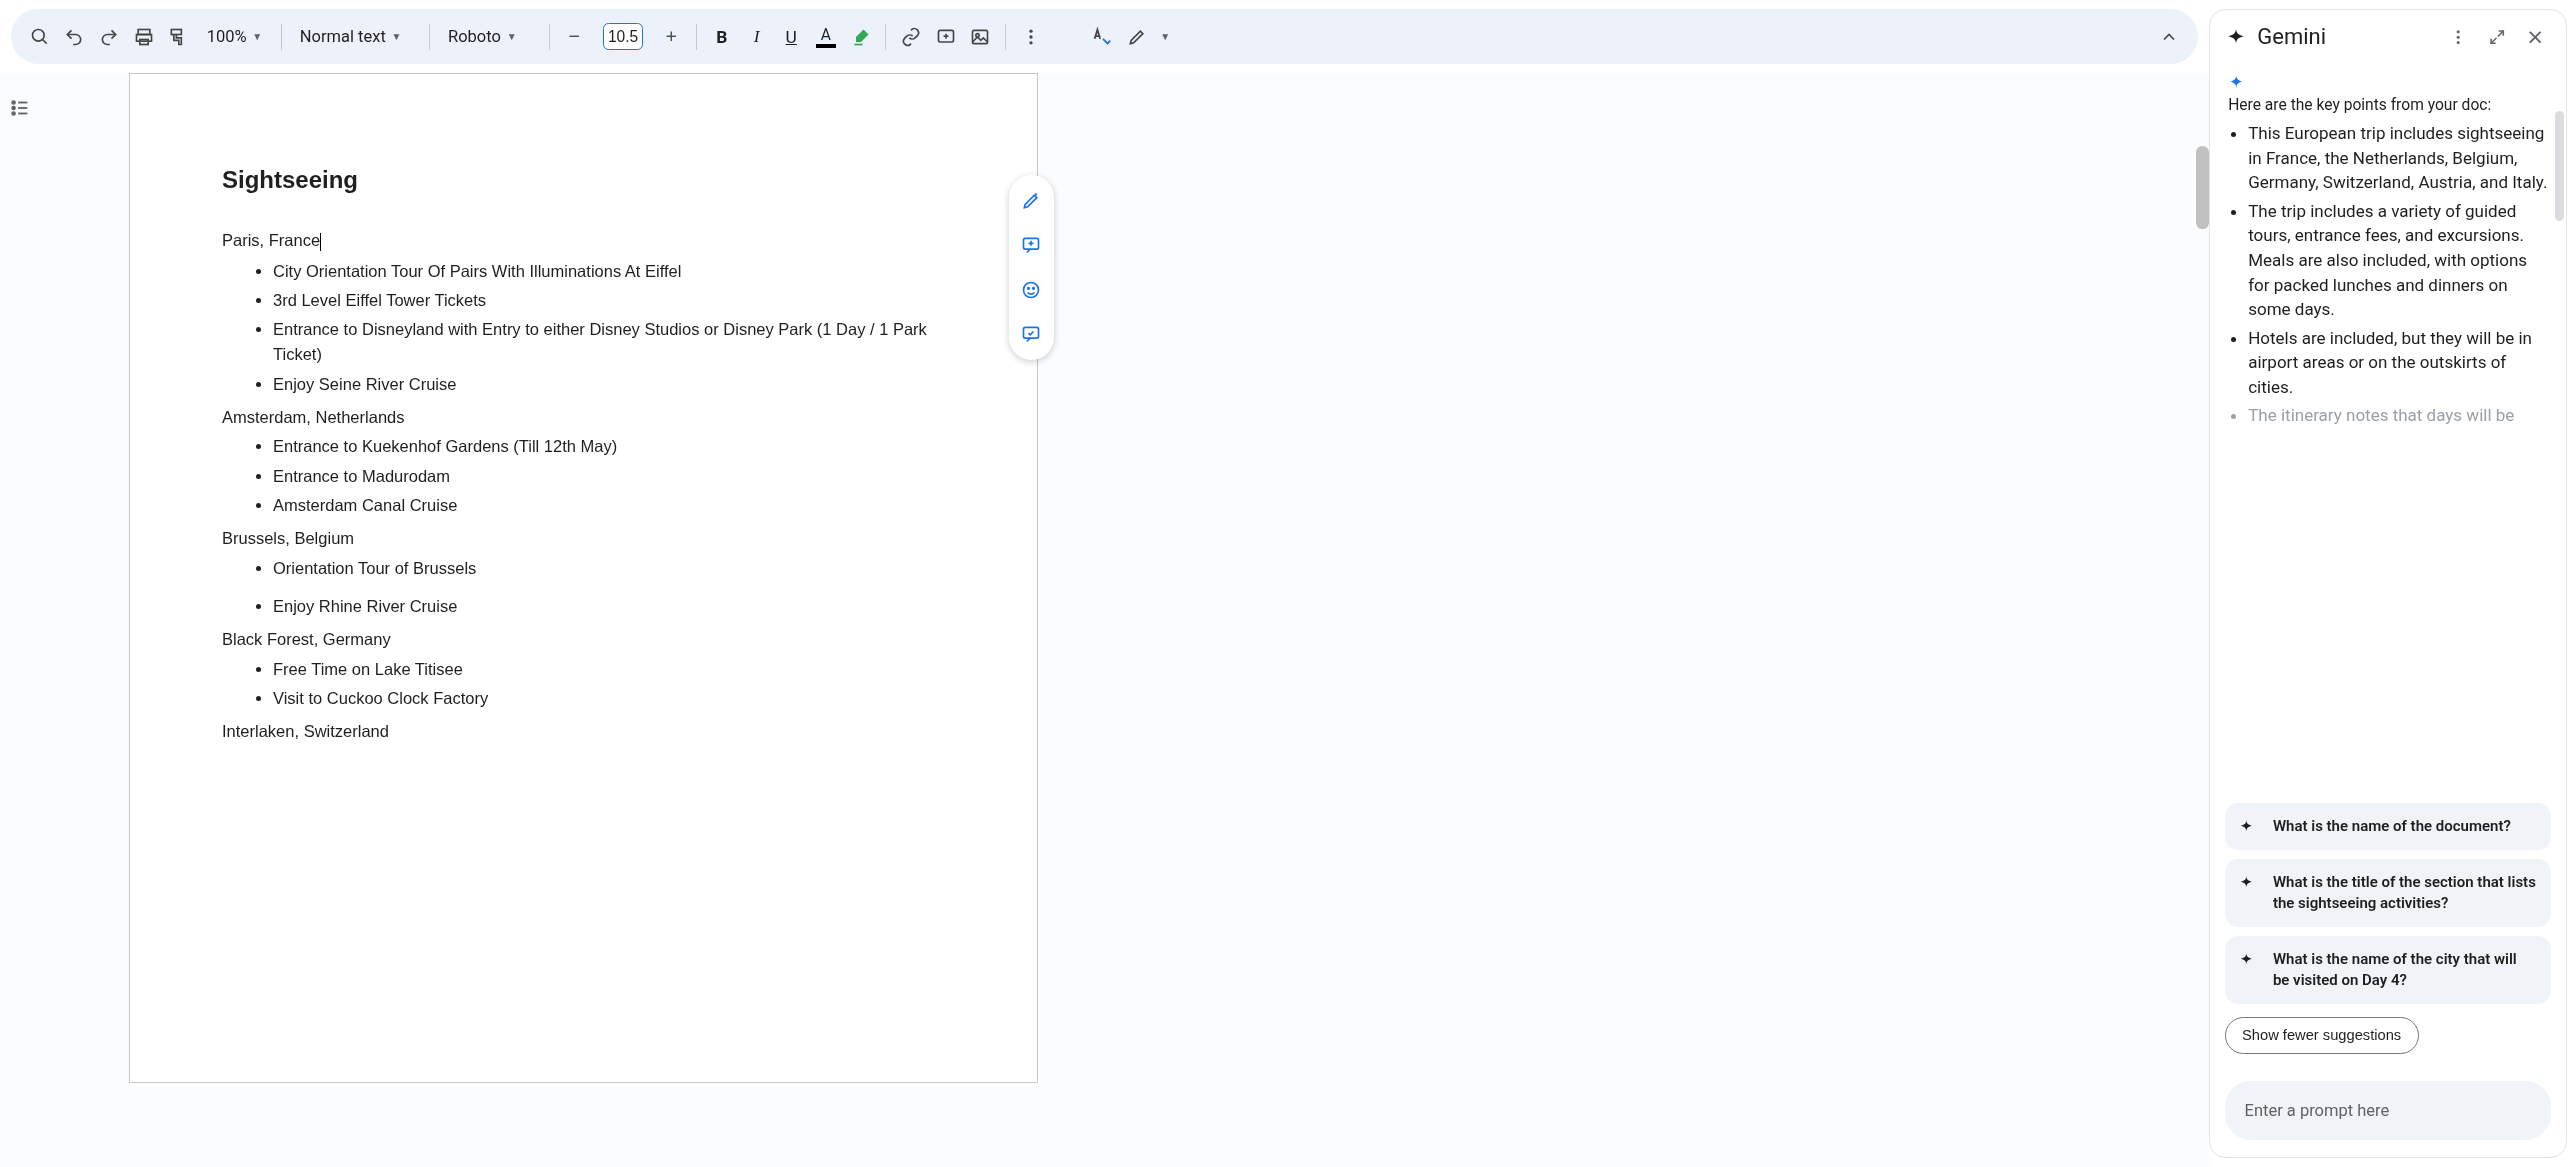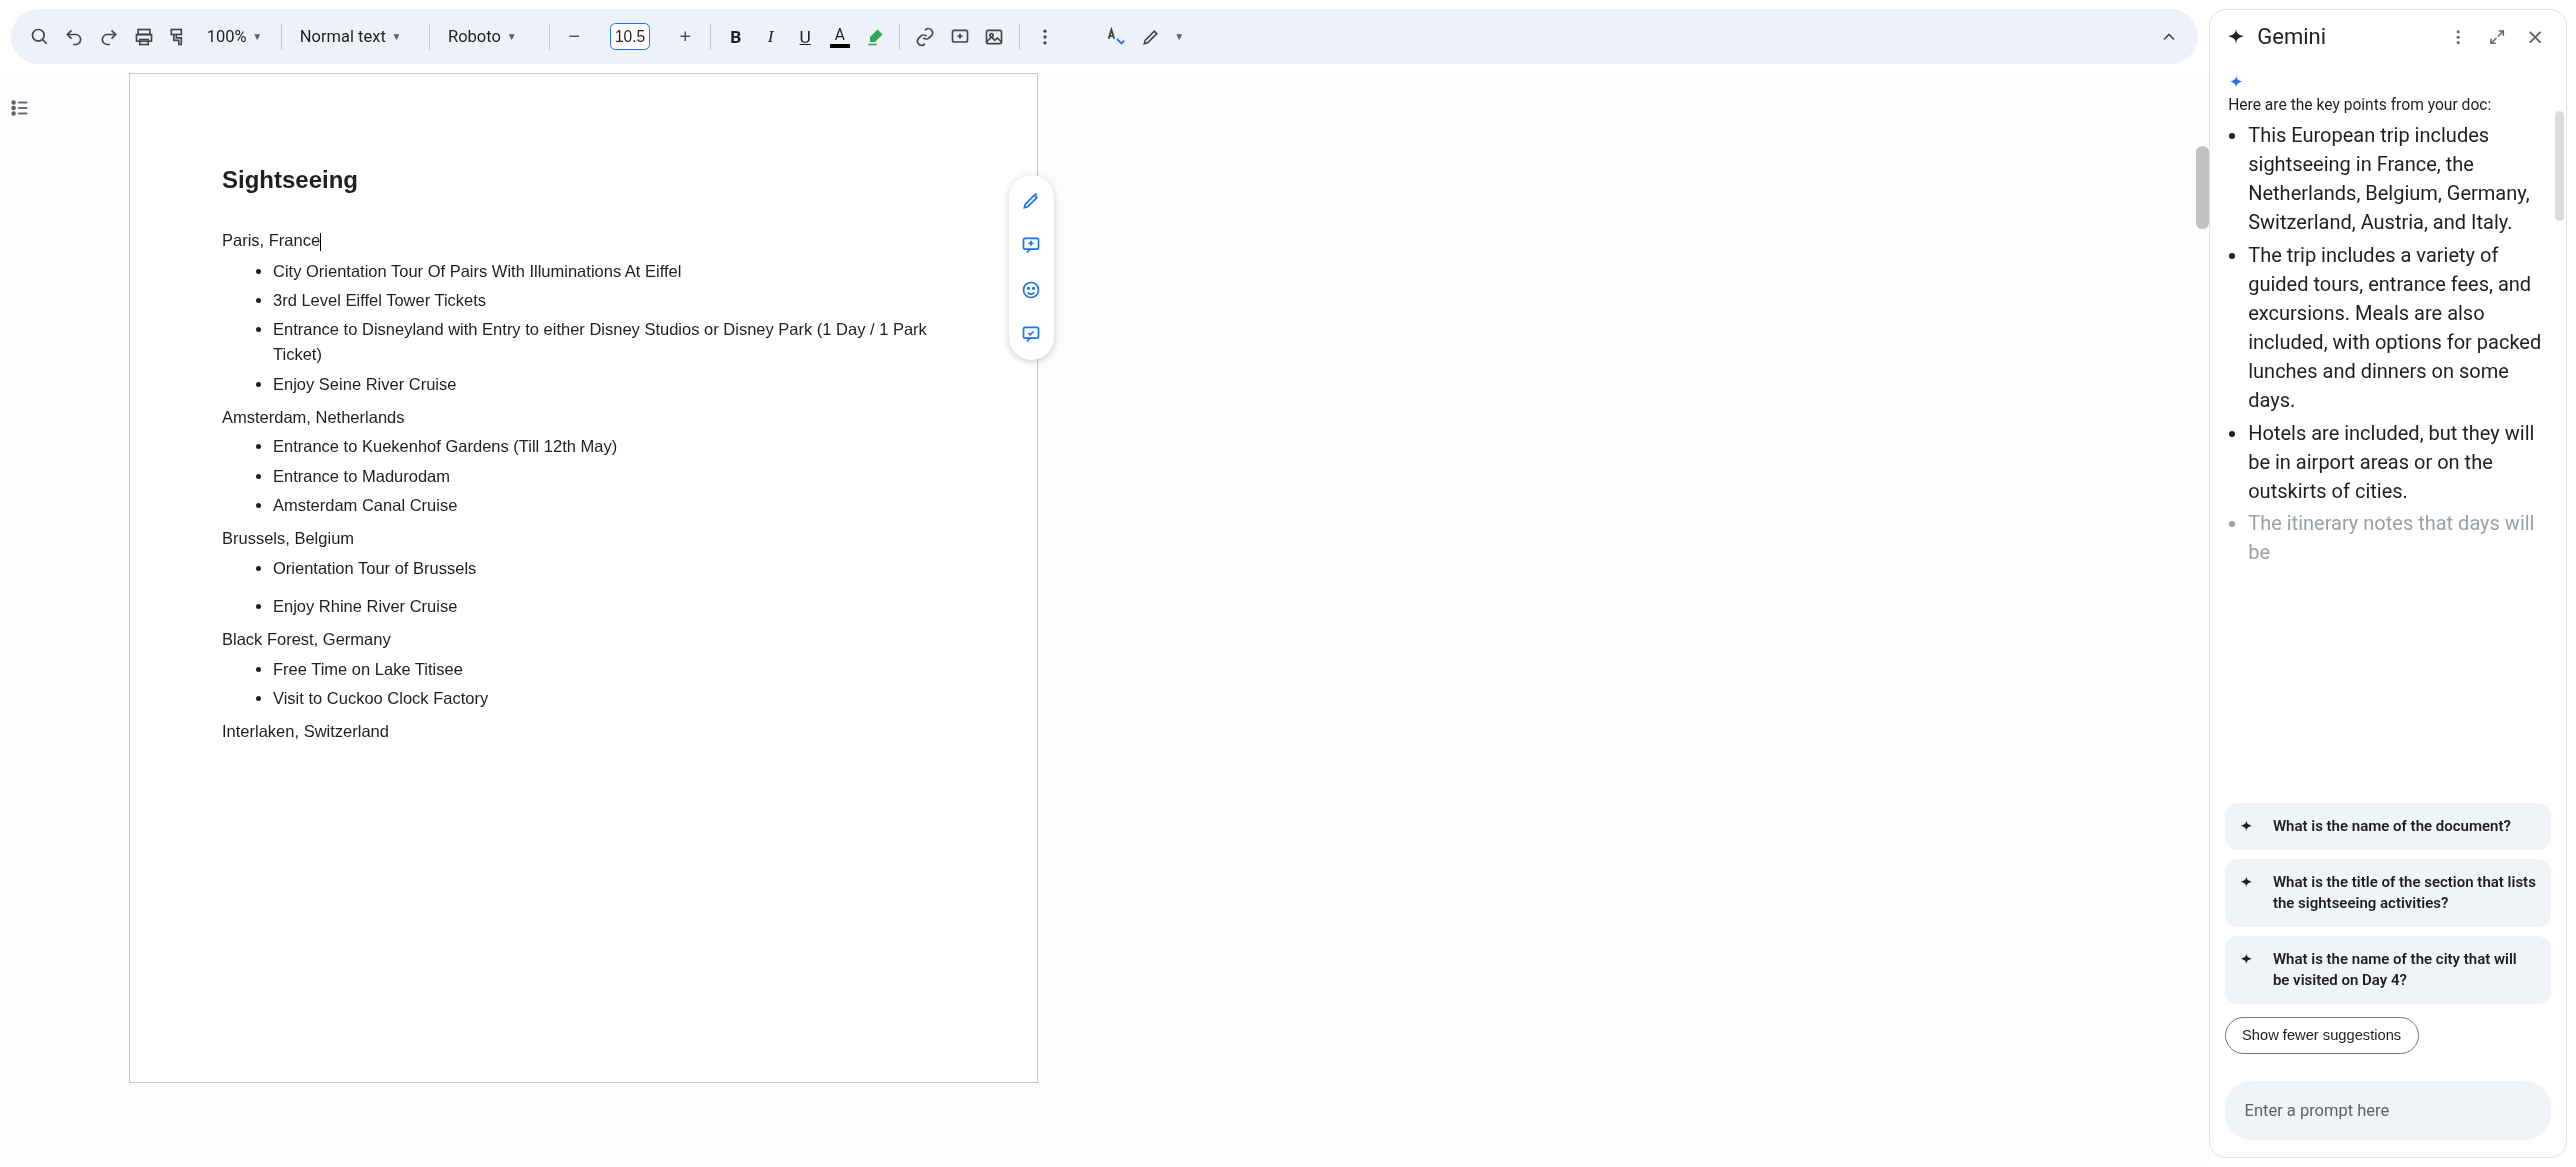--- a/index.html
+++ b/index.html
@@ -46,21 +46,21 @@
   height: 31px;
   cursor: pointer;
   font-size: 16.5px;
   color: #1f1f1f;
   border-radius: 5.5px;
 }
 .tb-dd .caret { font-size: 10px; color: #5f6368; margin-left: 3.7px; }
 .font-size-box {
   display: flex;
   align-items: center;
-  gap: 20px;
+  gap: 13px;
 }
 .font-size-box input {
   width: 40px;
   height: 27.5px;
   text-align: center;
   border: 1.8px solid #1a73e8;
   border-radius: 5.5px;
   font-size: 15.6px;
   background: #fff;
   color: #1f1f1f;
@@ -160,21 +160,21 @@
   gap:11px;
   border-bottom:0.9px solid transparent;
 }
 .sp-header .sparkle{color:#1f1f1f;}
 .sp-title{font-size:22px;color:#1f1f1f;flex:1;}
 .sp-header .hbtn{width:27.5px;height:27.5px;display:flex;align-items:center;justify-content:center;cursor:pointer;color:#5f6368;border-radius:50%;}
 .sp-body{flex:1;overflow:auto;padding:9.2px 18.4px;}
 .sp-sparkle-blue{color:#1a73e8;font-size:14.7px;margin-bottom:5.5px;}
 .sp-intro{font-size:15.6px;color:#1f1f1f;margin-bottom:7.3px;}
 .sp-list{list-style:disc;margin-left:20px;}
-.sp-list li{font-size:20px;line-height:1.45;color:#1f1f1f;margin-bottom:3.7px;}
+.sp-list li{font-size:17px;line-height:1.45;color:#1f1f1f;margin-bottom:3.7px;}
 .sp-list li.fade{color:#9aa0a6;}
 .suggestions{padding:11px 14.7px 14.7px;}
 .sugg-card{
   background:#f0f4f9;border-radius:13px;
   padding:13px 14.7px;margin-bottom:9.2px;
   display:flex;gap:19px;align-items:flex-start;
   cursor:pointer;
 }
 .sugg-card .sparkle-s{color:#1f1f1f;font-size:13.8px;margin-top:2.8px;}
 .sugg-card .txt{font-size:15px;font-weight:600;color:#1f1f1f;line-height:1.4;}

